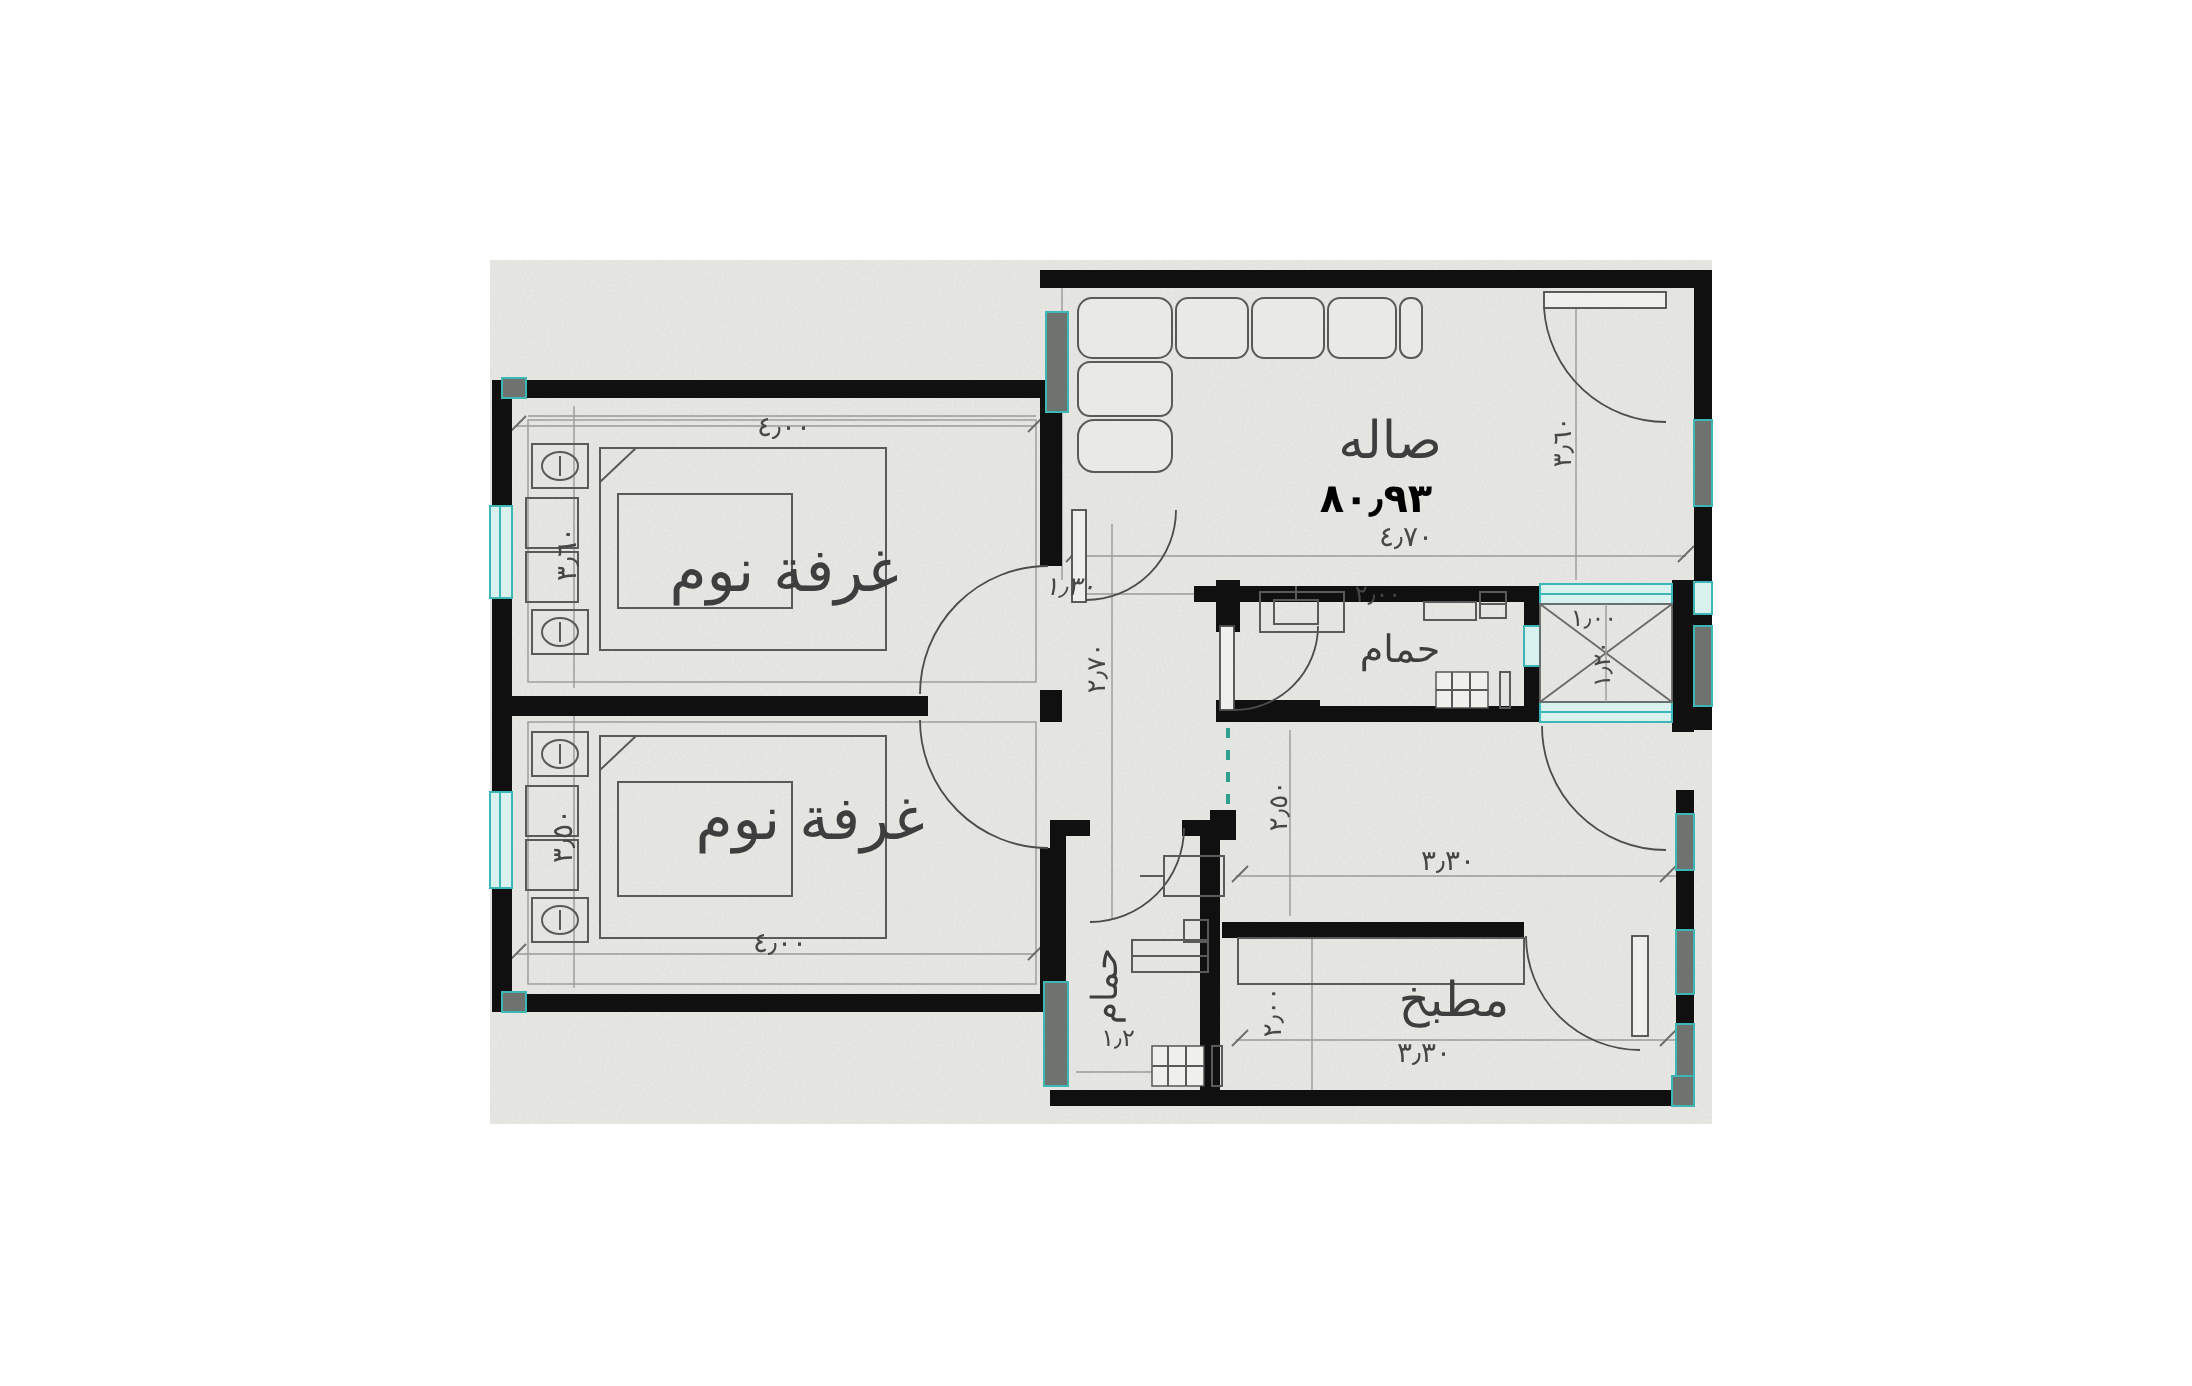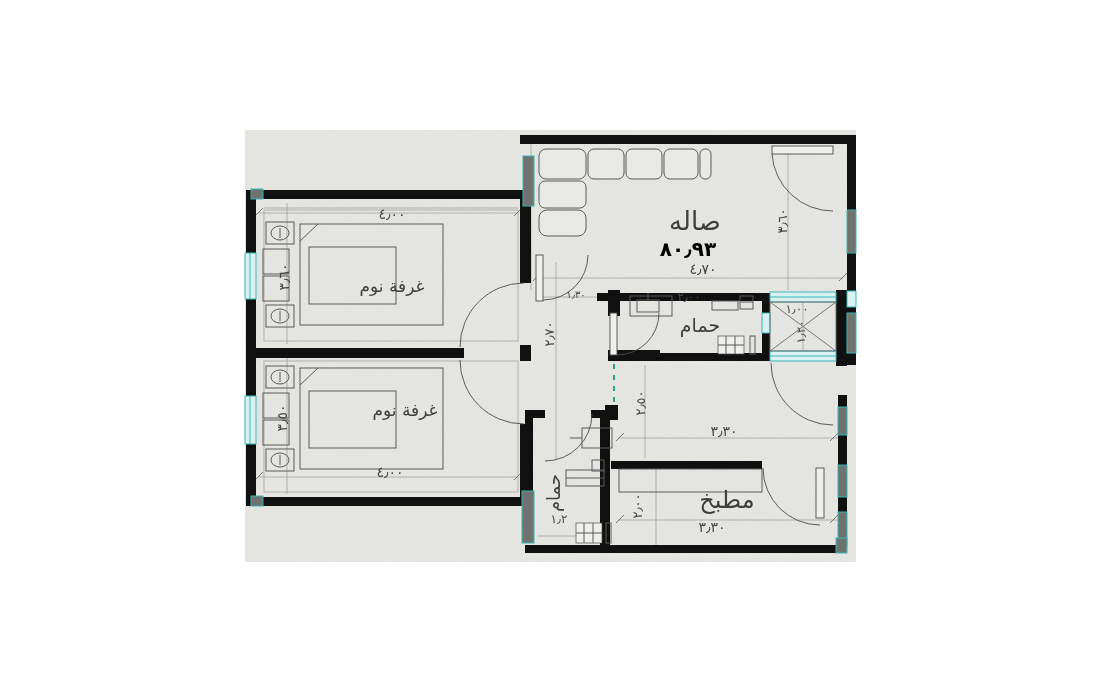--- a/index.html
+++ b/index.html
@@ -13,21 +13,21 @@
   .xl{stroke:#9a9a9a;stroke-width:0.7;fill:none;}
   .fu{stroke:#5a5a5a;stroke-width:1;fill:none;}
   .fuf{stroke:#5a5a5a;stroke-width:1;fill:#e9e9e5;}
   .arc{stroke:#4c4c4c;stroke-width:0.9;fill:none;}
   .leaf{stroke:#4c4c4c;stroke-width:0.9;fill:#efefec;}
   .hatch{stroke:#4c4c4c;stroke-width:0.7;fill:#efefec;}
   .dashpass{stroke:#2fa08f;stroke-width:2;stroke-dasharray:5 6;fill:none;}
   .txt{position:absolute;white-space:nowrap;transform:translate(-50%,-50%);
        color:#3e3e3e;direction:rtl;}
   .txt.v{transform:translate(-50%,-50%) rotate(-90deg);}
-  .room-label{font-size:17px;letter-spacing:1px;}
+  .room-label{font-size:30px;letter-spacing:1px;}
   .room-label-sm{font-size:19px;}
   .dim{font-size:14px;color:#474747;}
   .dim-sm{font-size:12px;color:#474747;}
   .area-red{font-size:20px;font-weight:bold;}
 </style>
 </head>
 <body>
 
 <div id="stage">
 
@@ -242,21 +242,21 @@
 <span class="txt area-red" style="left:688px;top:249px;color:#000000;">٨٠٫٩٣</span>
 <span class="txt dim" style="left:703px;top:269px;">٤٫٧٠</span>
 <span class="txt dim v" style="left:782px;top:221px;font-size:13px;">٣٫٦٠</span>
 
 <span class="txt room-label-sm" style="left:700px;top:325px;">حمام</span>
 <span class="txt dim-sm" style="left:689px;top:297px;">٢٫٠٠</span>
 
 <span class="txt dim-sm" style="left:797px;top:309px;">١٫٠٠</span>
 <span class="txt dim-sm v" style="left:801px;top:332px;">١٫٢٠</span>
 
-<span class="txt dim" style="left:576px;top:294px;font-size:10px;">١٫٣٠</span>
+<span class="txt dim" style="left:535px;top:294px;font-size:13px;font-style:italic;">١٫٣٠</span>
 <span class="txt dim v" style="left:549px;top:334px;font-size:13px;">٢٫٧٠</span>
 
 <span class="txt dim" style="left:724px;top:431px;">٣٫٣٠</span>
 <span class="txt dim v" style="left:640px;top:403px;font-size:13px;">٢٫٥٠</span>
 
 <span class="txt room-label" style="left:727px;top:500px;font-size:24px;">مطبخ</span>
 <span class="txt dim" style="left:712px;top:527px;">٣٫٣٠</span>
 <span class="txt dim v" style="left:637px;top:506px;font-size:13px;">٢٫٠٠</span>
 
 <span class="txt room-label-sm v" style="left:553px;top:493px;font-size:18px;">حمام</span>

